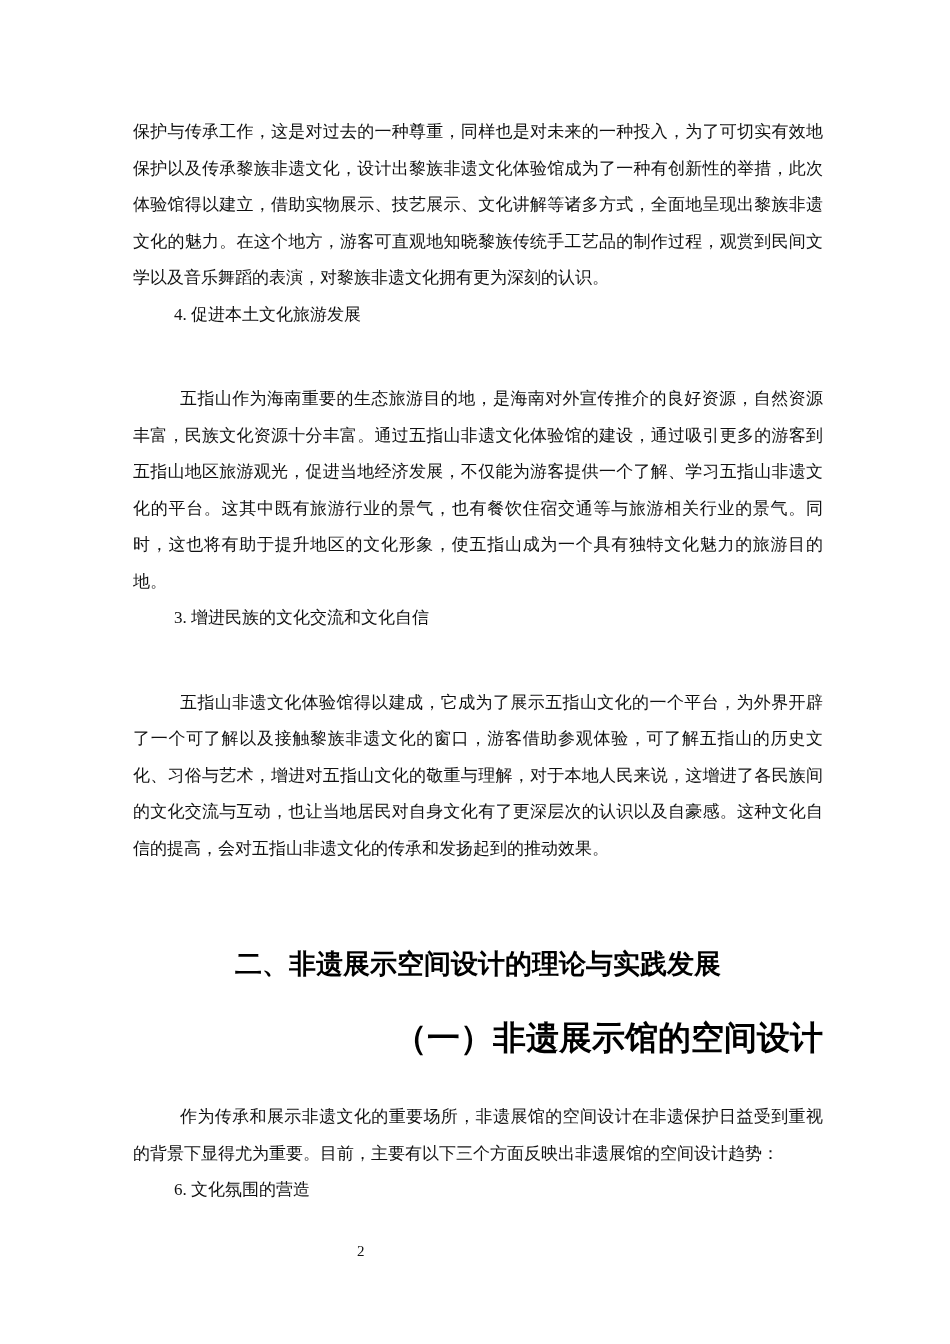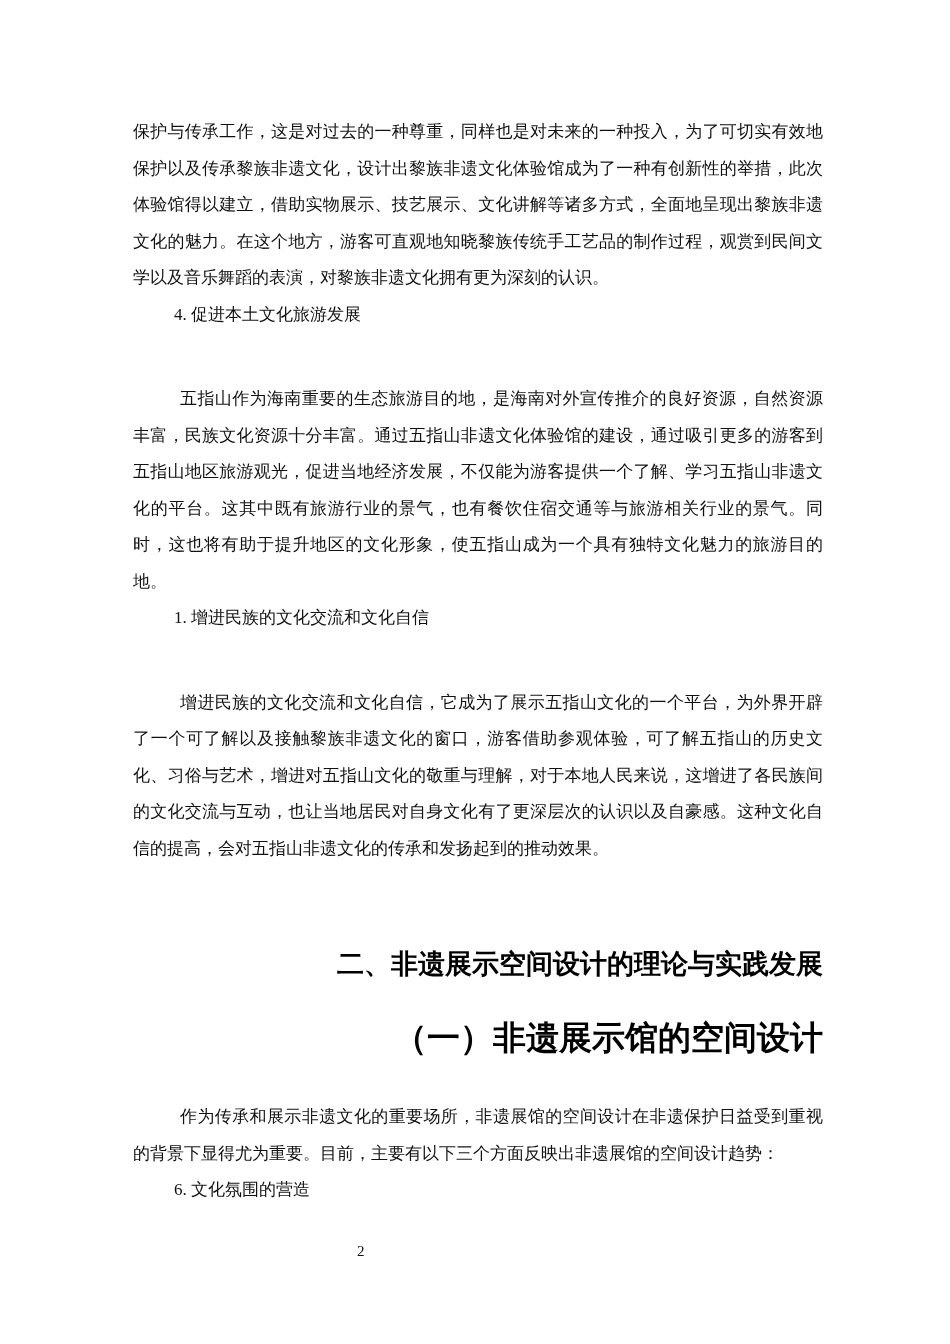--- a/index.html
+++ b/index.html
@@ -37,21 +37,21 @@
     text-indent: 41px;
     text-align: left;
   }
   .heading-1 {
     font-family: "Liberation Sans", "DejaVu Sans", sans-serif;
     font-weight: 700;
     font-size: 27px;
     line-height: 40px;
     margin: 77px 0 0 0;
     color: #000000;
-    text-align: right;
+    text-align: center;
   }
   .heading-2 {
     font-family: "Liberation Sans", "DejaVu Sans", sans-serif;
     font-weight: 700;
     font-size: 33px;
     line-height: 35px;
     margin: 36px 0 0 0;
     color: #000000;
     text-align: right;
   }
@@ -69,21 +69,21 @@
   }
 </style>
 </head>
 <body>
 
 <div class="page">
   <div class="content">
     <p class="body-par">保护与传承工作，这是对过去的一种尊重，同样也是对未来的一种投入，为了可切实有效地保护以及传承黎族非遗文化，设计出黎族非遗文化体验馆成为了一种有创新性的举措，此次体验馆得以建立，借助实物展示、技艺展示、文化讲解等诸多方式，全面地呈现出黎族非遗文化的魅力。在这个地方，游客可直观地知晓黎族传统手工艺品的制作过程，观赏到民间文学以及音乐舞蹈的表演，对黎族非遗文化拥有更为深刻的认识。</p>
     <p class="body-par num-item">4. 促进本土文化旅游发展</p>
     <p class="body-par first-indent">五指山作为海南重要的生态旅游目的地，是海南对外宣传推介的良好资源，自然资源丰富，民族文化资源十分丰富。通过五指山非遗文化体验馆的建设，通过吸引更多的游客到五指山地区旅游观光，促进当地经济发展，不仅能为游客提供一个了解、学习五指山非遗文化的平台。这其中既有旅游行业的景气，也有餐饮住宿交通等与旅游相关行业的景气。同时，这也将有助于提升地区的文化形象，使五指山成为一个具有独特文化魅力的旅游目的地。</p>
-    <p class="body-par num-item">1. 增进民族的文化交流和文化自信</p>
-    <p class="body-par first-indent">增进民族的文化交流和文化自信，它成为了展示五指山文化的一个平台，为外界开辟了一个可了解以及接触黎族非遗文化的窗口，游客借助参观体验，可了解五指山的历史文化、习俗与艺术，增进对五指山文化的敬重与理解，对于本地人民来说，这增进了各民族间的文化交流与互动，也让当地居民对自身文化有了更深层次的认识以及自豪感。这种文化自信的提高，会对五指山非遗文化的传承和发扬起到的推动效果。</p>
+    <p class="body-par num-item">3. 增进民族的文化交流和文化自信</p>
+    <p class="body-par first-indent">五指山非遗文化体验馆得以建成，它成为了展示五指山文化的一个平台，为外界开辟了一个可了解以及接触黎族非遗文化的窗口，游客借助参观体验，可了解五指山的历史文化、习俗与艺术，增进对五指山文化的敬重与理解，对于本地人民来说，这增进了各民族间的文化交流与互动，也让当地居民对自身文化有了更深层次的认识以及自豪感。这种文化自信的提高，会对五指山非遗文化的传承和发扬起到的推动效果。</p>
     <h1 class="heading-1">二、非遗展示空间设计的理论与实践发展</h1>
     <h2 class="heading-2">（一）非遗展示馆的空间设计</h2>
     <p class="body-par first-indent after-heading">作为传承和展示非遗文化的重要场所，非遗展馆的空间设计在非遗保护日益受到重视的背景下显得尤为重要。目前，主要有以下三个方面反映出非遗展馆的空间设计趋势：</p>
     <p class="body-par num-item">6. 文化氛围的营造</p>
   </div>
   <div class="page-number">2</div>
 </div>
 
 </body></html>

